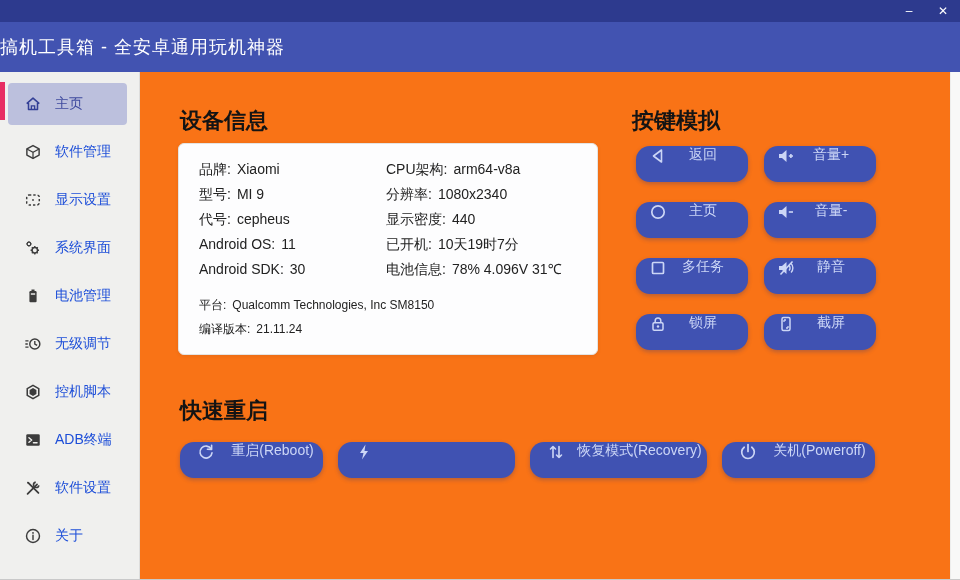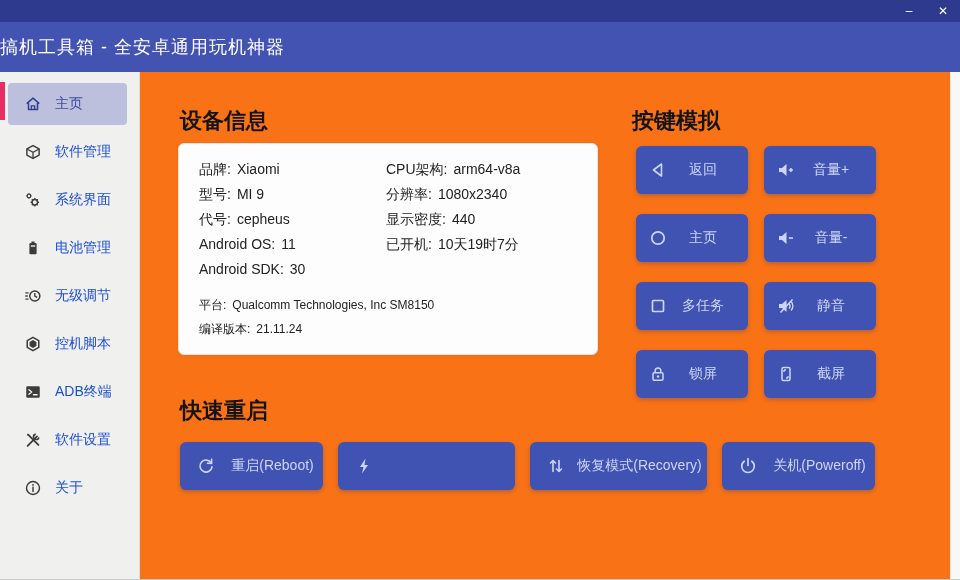--- a/index.html
+++ b/index.html
@@ -26,21 +26,21 @@
   .section-h { position:absolute; font-size:22px; font-weight:700; color:#141414; }
 
   .card { position:absolute; left:38px; top:71px; width:420px; height:212px; background:#fdfdfe; border:1px solid #e4e4e3; border-radius:6px; box-shadow:0 1px 4px rgba(0,0,0,.07); padding:13px 20px; }
   .info-grid { display:grid; grid-template-columns:187px 1fr; font-size:14px; color:#222222; }
   .info-grid .cell { line-height:25px; white-space:nowrap; }
   .info-bottom { margin-top:11px; font-size:12px; color:#222222; }
   .info-bottom .cell { line-height:24px; white-space:nowrap; }
   .lbl { margin-right:6px; }
 
   .key-grid { position:absolute; left:496px; top:74px; display:grid; grid-template-columns:112px 112px; column-gap:16px; row-gap:20px; }
-  .btn { display:flex; align-items:center; height:48px; background:#4052b2; color:#ccd6f6; border:none; border-radius:6px; font-size:14px; cursor:pointer; box-shadow:0 2px 4px rgba(40,50,120,.30); font-family:"Liberation Sans", sans-serif; }
+  .btn { display:flex; align-items:flex-start; height:36px; background:#4052b2; color:#ccd6f6; border:none; border-radius:14px; font-size:14px; cursor:pointer; box-shadow:0 2px 4px rgba(40,50,120,.30); font-family:"Liberation Sans", sans-serif; }
   .key-btn { width:112px; padding:0 10px 0 12px; }
   .key-btn .b-icon { width:20px; height:20px; flex:none; }
   .key-btn .b-label { flex:1; text-align:center; }
 
   .quick-row { position:absolute; left:40px; top:370px; display:flex; gap:15px; }
   .quick-btn { padding:0 0 0 16px; gap:10px; }
   .quick-btn .b-icon { width:20px; height:20px; flex:none; }
   .quick-btn .b-label { flex:1; text-align:center; padding-right:4px; }
   .qb-1 { width:143px; } .qb-2 { width:177px; } .qb-3 { width:177px; } .qb-4 { width:153px; }
 
@@ -79,20 +79,29 @@
       <div class="side-item">
         <span class="s-icon">
           <svg viewBox="0 0 20 20" width="18" height="18">
               <path d="M10 2.8 L16.8 6.6 V13.4 L10 17.2 L3.2 13.4 V6.6 Z" fill="none" stroke="currentColor" stroke-width="1.6" stroke-linejoin="round"></path>
               <path d="M3.2 6.6 L10 10.4 L16.8 6.6 M10 10.4 V17.2" fill="none" stroke="currentColor" stroke-width="1.4"></path>
             </svg>
         </span>
         <span>软件管理</span>
       </div>
 
+      <div class="side-item">
+        <span class="s-icon">
+          <svg viewBox="0 0 20 20" width="18" height="18">
+              <rect x="3" y="4.5" width="14" height="11" rx="2.5" fill="none" stroke="currentColor" stroke-width="1.6" stroke-dasharray="2.6 2.2"></rect>
+              <circle cx="10" cy="10" r="1" fill="currentColor"></circle>
+            </svg>
+        </span>
+        <span>显示设置</span>
+      </div>
 
       <div class="side-item">
         <span class="s-icon">
           <svg viewBox="0 0 20 20" width="18" height="18">
               <circle cx="12" cy="12.5" r="3" fill="none" stroke="currentColor" stroke-width="1.6"></circle>
               <path d="M12 7.8 V9.5 M12 15.5 V17.2 M7.3 12.5 H9 M15 12.5 H16.7 M8.7 9.2 L9.9 10.4 M14.1 14.6 L15.3 15.8 M15.3 9.2 L14.1 10.4 M9.9 14.6 L8.7 15.8" stroke="currentColor" stroke-width="1.5"></path>
               <circle cx="5.5" cy="5.5" r="2" fill="none" stroke="currentColor" stroke-width="1.4"></circle>
               <path d="M5.5 2.6 V3.5 M5.5 7.5 V8.4 M2.6 5.5 H3.5 M7.5 5.5 H8.4" stroke="currentColor" stroke-width="1.3"></path>
             </svg>
         </span>
@@ -174,20 +183,21 @@
         <div class="info-grid">
           <div class="cell"><span class="lbl">品牌:</span><span>Xiaomi</span></div>
           <div class="cell"><span class="lbl">CPU架构:</span><span>arm64-v8a</span></div>
           <div class="cell"><span class="lbl">型号:</span><span>MI 9</span></div>
           <div class="cell"><span class="lbl">分辨率:</span><span>1080x2340</span></div>
           <div class="cell"><span class="lbl">代号:</span><span>cepheus</span></div>
           <div class="cell"><span class="lbl">显示密度:</span><span>440</span></div>
           <div class="cell"><span class="lbl">Android OS:</span><span>11</span></div>
           <div class="cell"><span class="lbl">已开机:</span><span>10天19时7分</span></div>
           <div class="cell"><span class="lbl">Android SDK:</span><span>30</span></div>
+          <div class="cell"><span class="lbl">电池信息:</span><span>78%  4.096V  31℃</span></div>
         </div>
         <div class="info-bottom">
           <div class="cell"><span class="lbl">平台:</span><span>Qualcomm Technologies, Inc SM8150</span></div>
           <div class="cell"><span class="lbl">编译版本:</span><span>21.11.24</span></div>
         </div>
       </section>
 
       <h2 class="section-h" style="left:492px; top:34px;">按键模拟</h2>
 
       <div class="key-grid">

